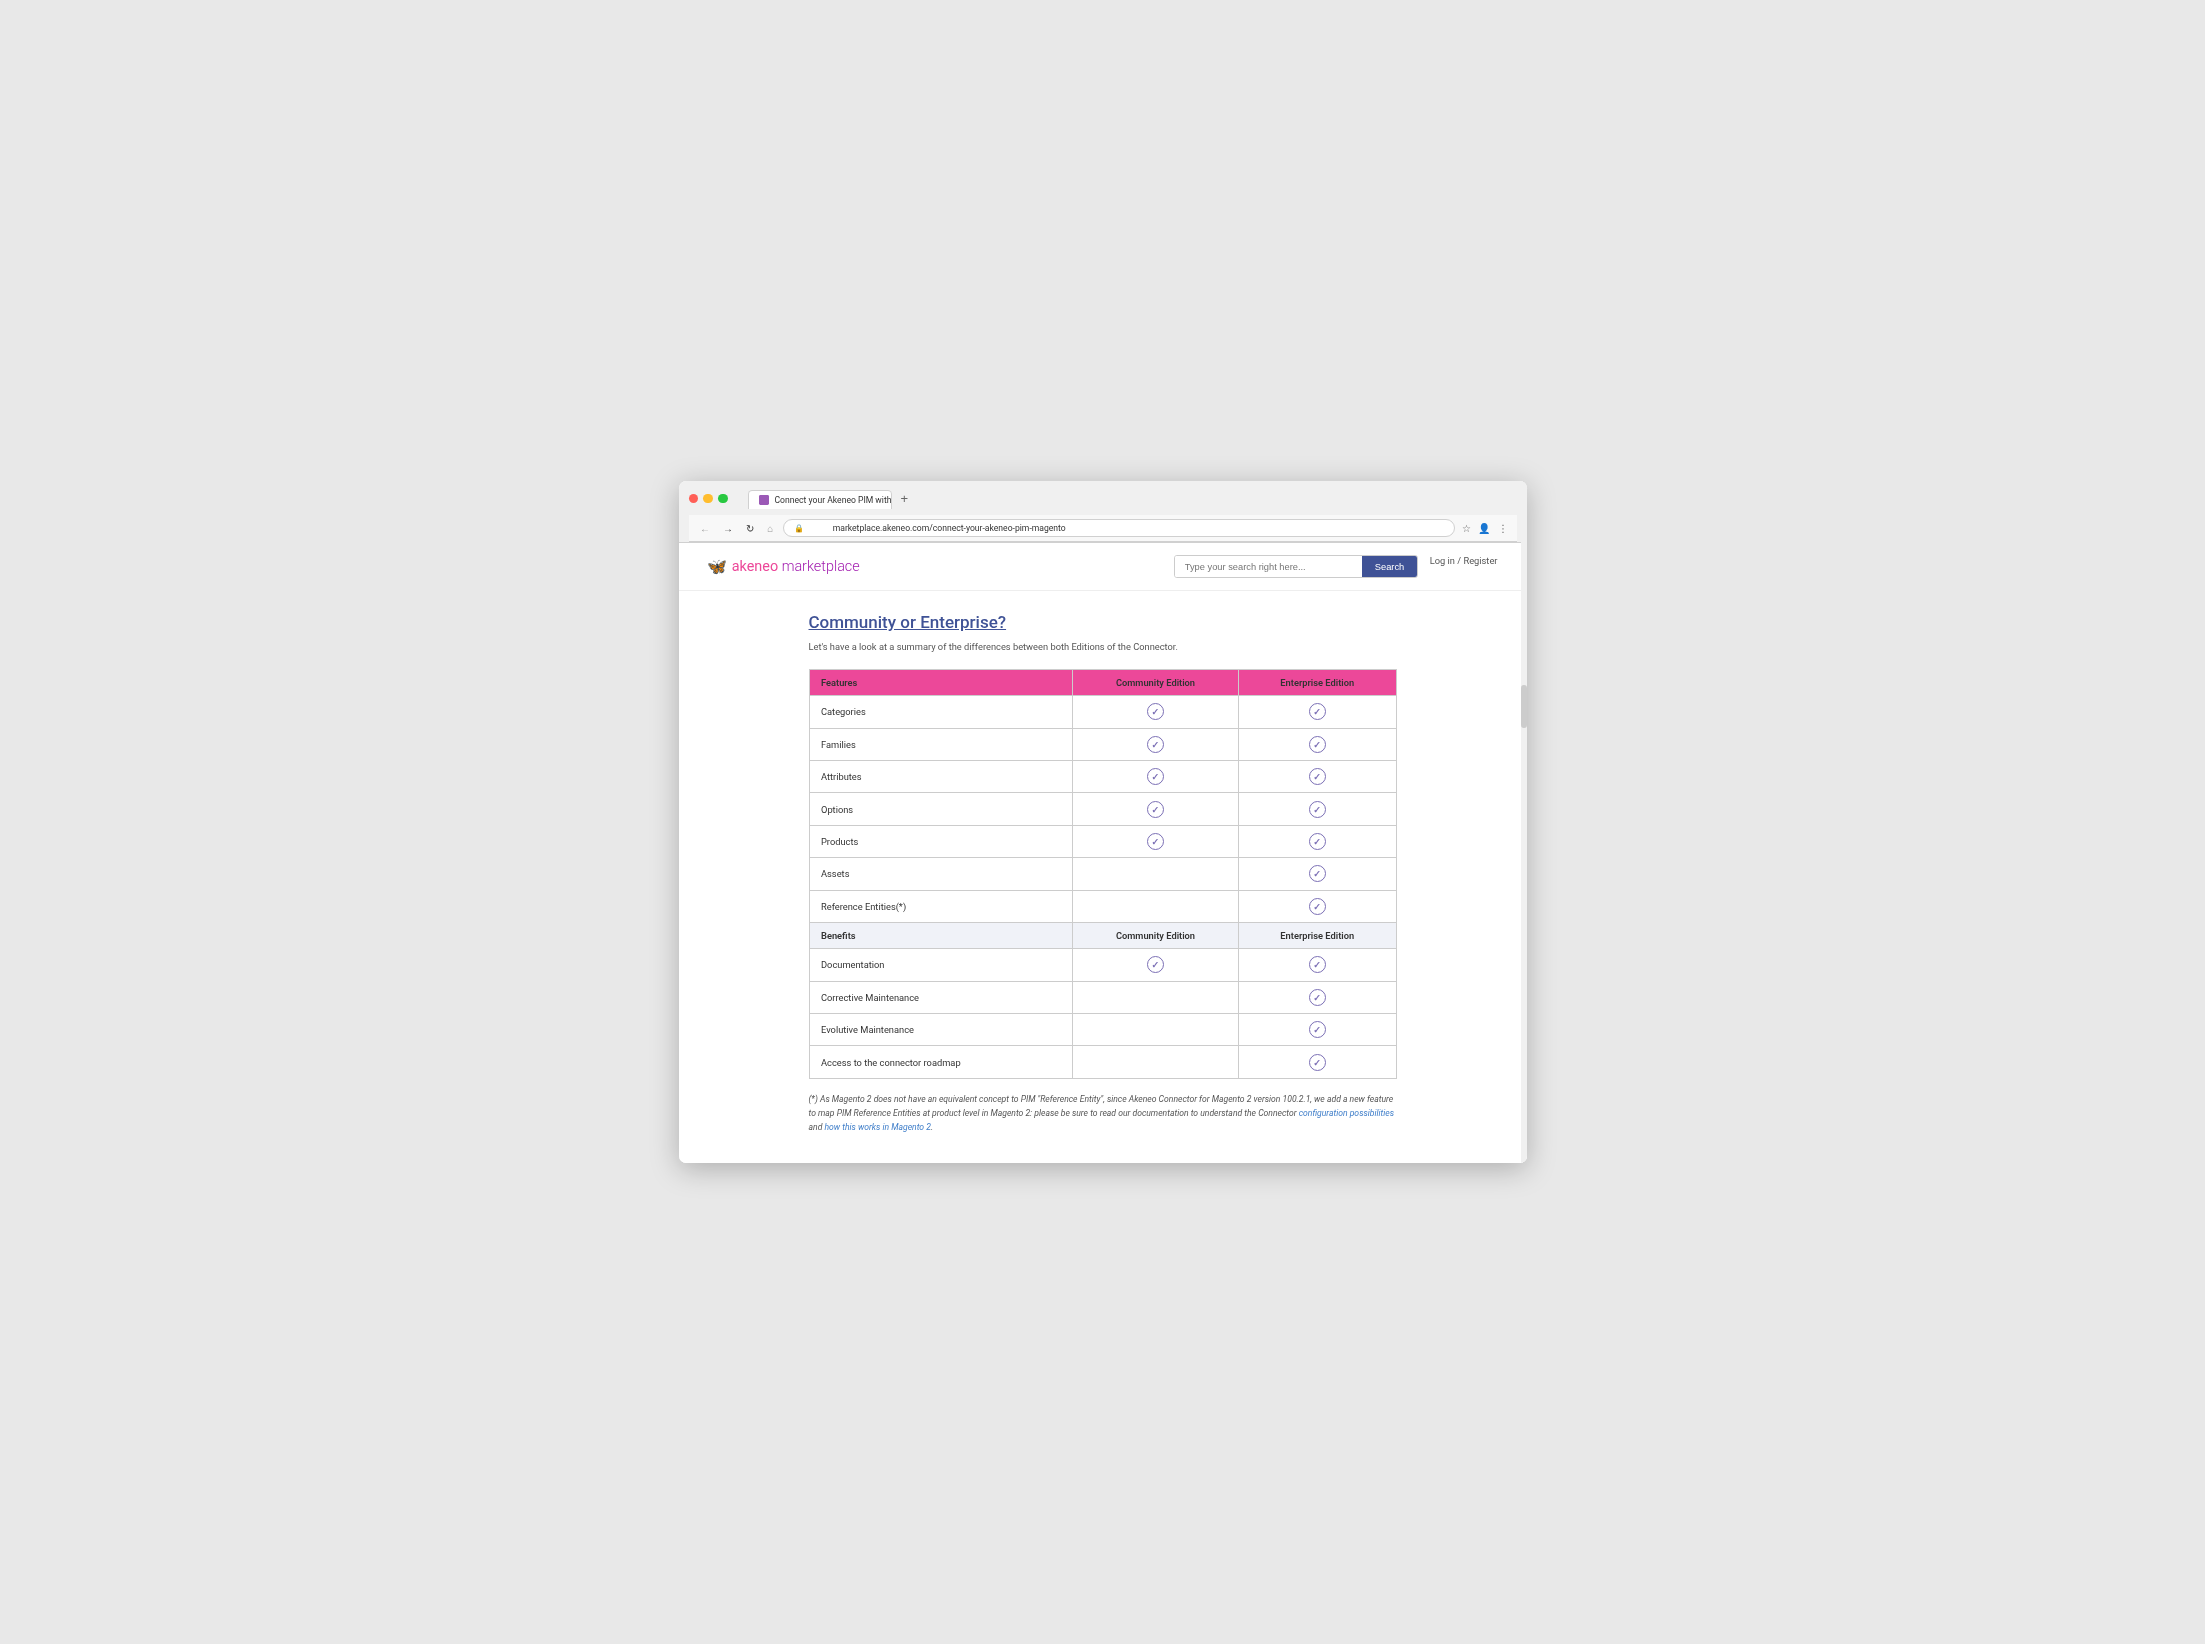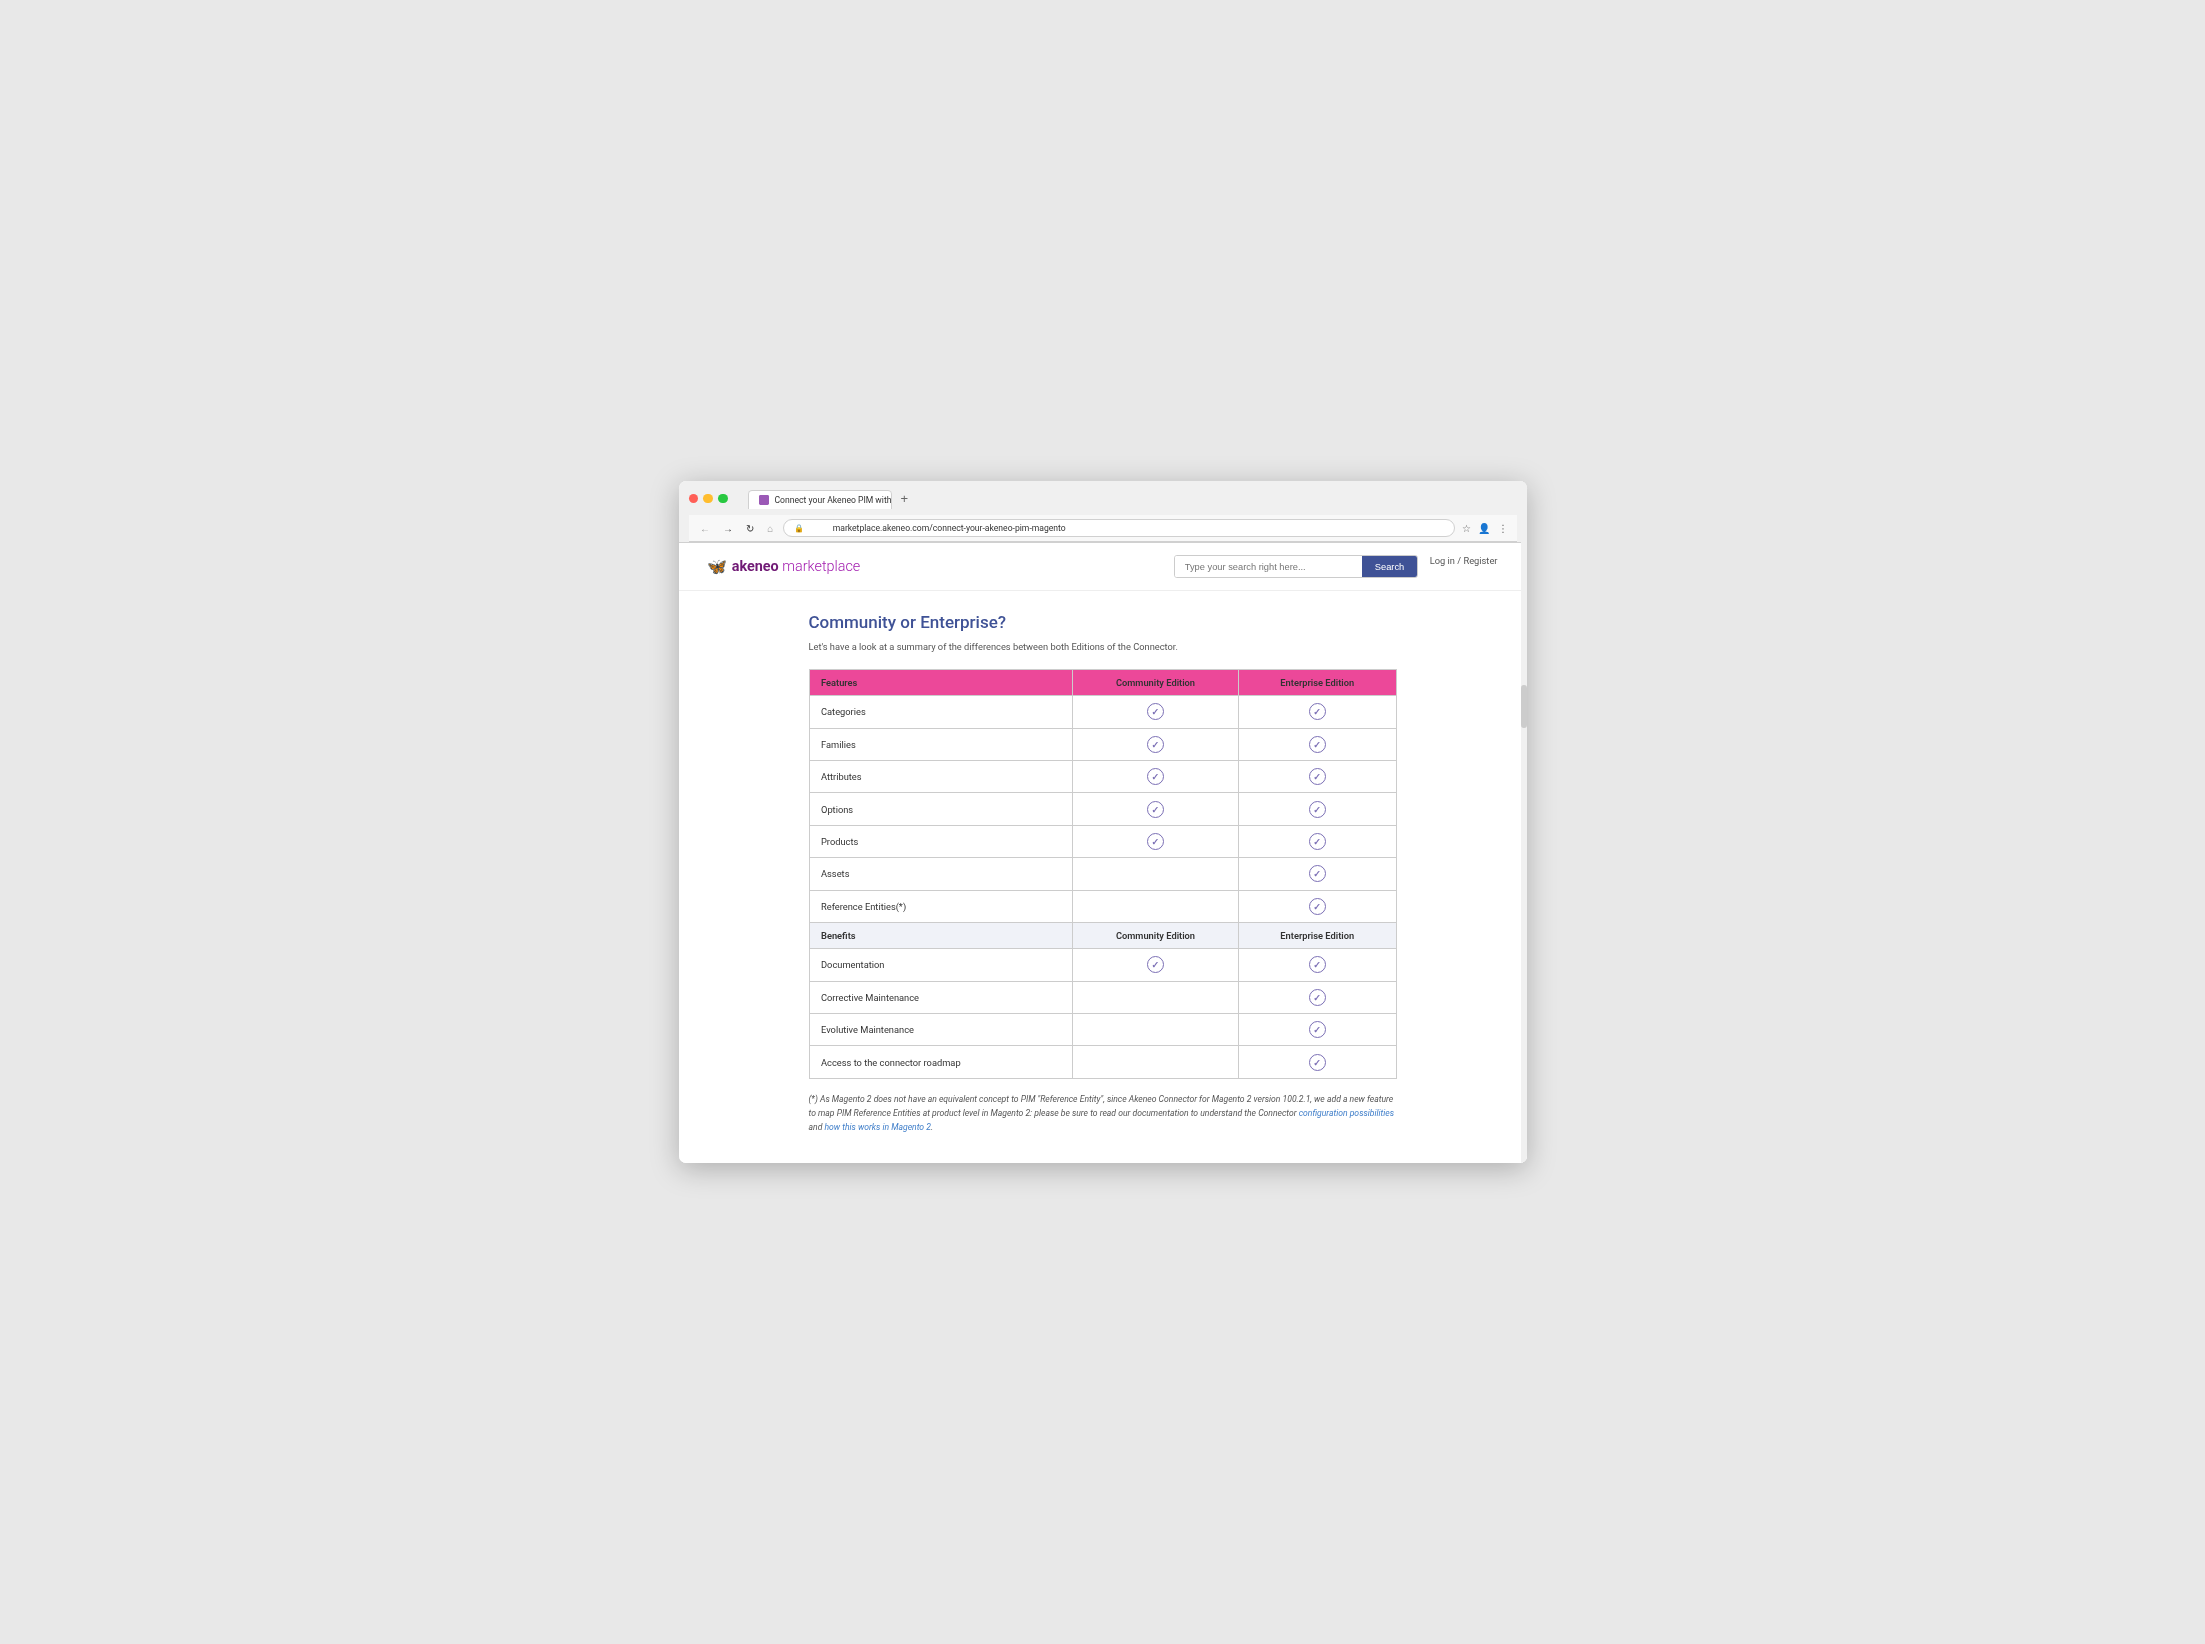--- a/index.html
+++ b/index.html
@@ -159,22 +159,22 @@
       font-size: 16px;
       color: #9b59b6;
     }
 
     .logo-text {
       font-size: 14.4px;
       color: #333;
     }
 
     .logo-text .akeneo-part {
-      font-weight: 700;
-      color: #701a75;
+      font-weight: 400;
+      color: #ec4899;
     }
 
     .logo-text .marketplace-part {
       font-weight: 300;
       color: #a21caf;
     }
 
     .header-right {
       display: flex;
       gap: 11.5px;
@@ -219,20 +219,21 @@
       padding: 21.5px 29px 29px;
       max-width: 646px;
       margin: 0 auto;
     }
 
     .page-heading {
       font-size: 17px;
       color: #3f5296;
       margin-bottom: 8.6px;
       font-weight: 500;
+      text-decoration: underline;
     }
 
     .page-subtitle {
       font-size: 9.3px;
       color: #555;
       margin-bottom: 17px;
     }
 
     
     .comparison-table {

